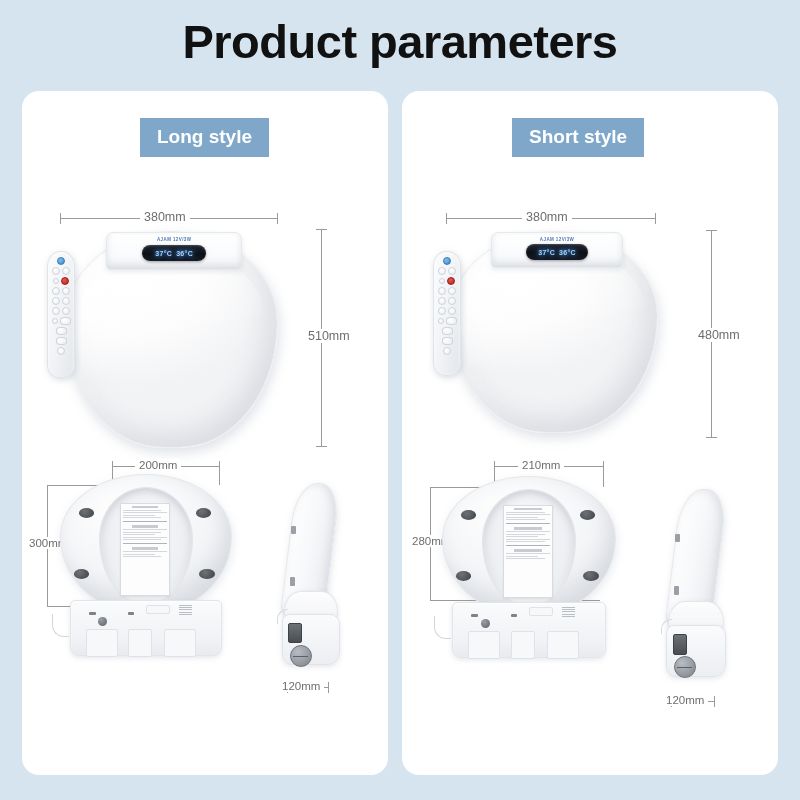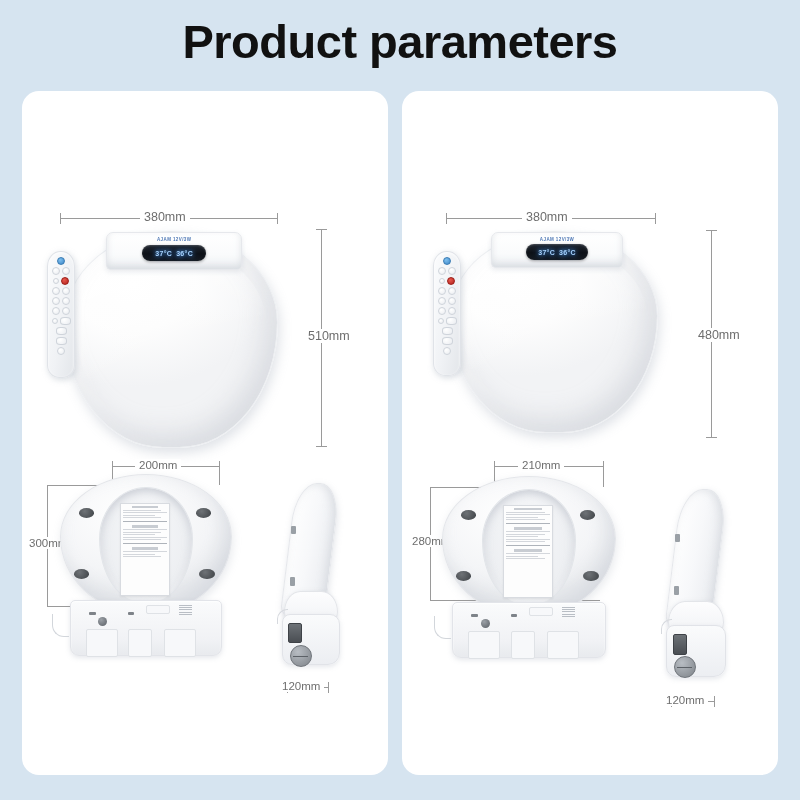--- a/index.html
+++ b/index.html
@@ -204,20 +204,21 @@
     border-radius:10px 0 0 0;
   }
 </style>
 </head>
 <body>
 
 <div class="page-title">Product parameters</div>
 
 <div class="card card-left">
 
+  <div class="style-badge badge-left">Long style</div>
 
   <div class="dim-h" style="left:38px;top:127px;width:218px;"></div>
   <div class="tick-v" style="left:38px;top:122px;"></div>
   <div class="tick-v" style="left:255px;top:122px;"></div>
   <div class="dim-label" style="left:118px;top:119px;">380mm</div>
 
   <div class="dim-v" style="left:299px;top:138px;height:218px;"></div>
   <div class="tick-h" style="left:294px;top:138px;"></div>
   <div class="tick-h" style="left:294px;top:355px;"></div>
   <div class="dim-label" style="left:282px;top:238px;text-align:center;">510mm</div>
@@ -334,20 +335,21 @@
   </div>
 
   <div class="dim-h" style="left:265px;top:596px;width:42px;"></div>
   <div class="tick-v" style="left:265px;top:591px;"></div>
   <div class="tick-v" style="left:306px;top:591px;"></div>
   <div class="dim-label dim-label-sm" style="left:256px;top:589px;">120mm</div>
 </div>
 
 <div class="card card-right">
 
+  <div class="style-badge badge-right">Short style</div>
 
   <div class="dim-h" style="left:44px;top:127px;width:210px;"></div>
   <div class="tick-v" style="left:44px;top:122px;"></div>
   <div class="tick-v" style="left:253px;top:122px;"></div>
   <div class="dim-label" style="left:120px;top:119px;">380mm</div>
 
   <div class="dim-v" style="left:309px;top:139px;height:208px;"></div>
   <div class="tick-h" style="left:304px;top:139px;"></div>
   <div class="tick-h" style="left:304px;top:346px;"></div>
   <div class="dim-label" style="left:292px;top:237px;">480mm</div>

